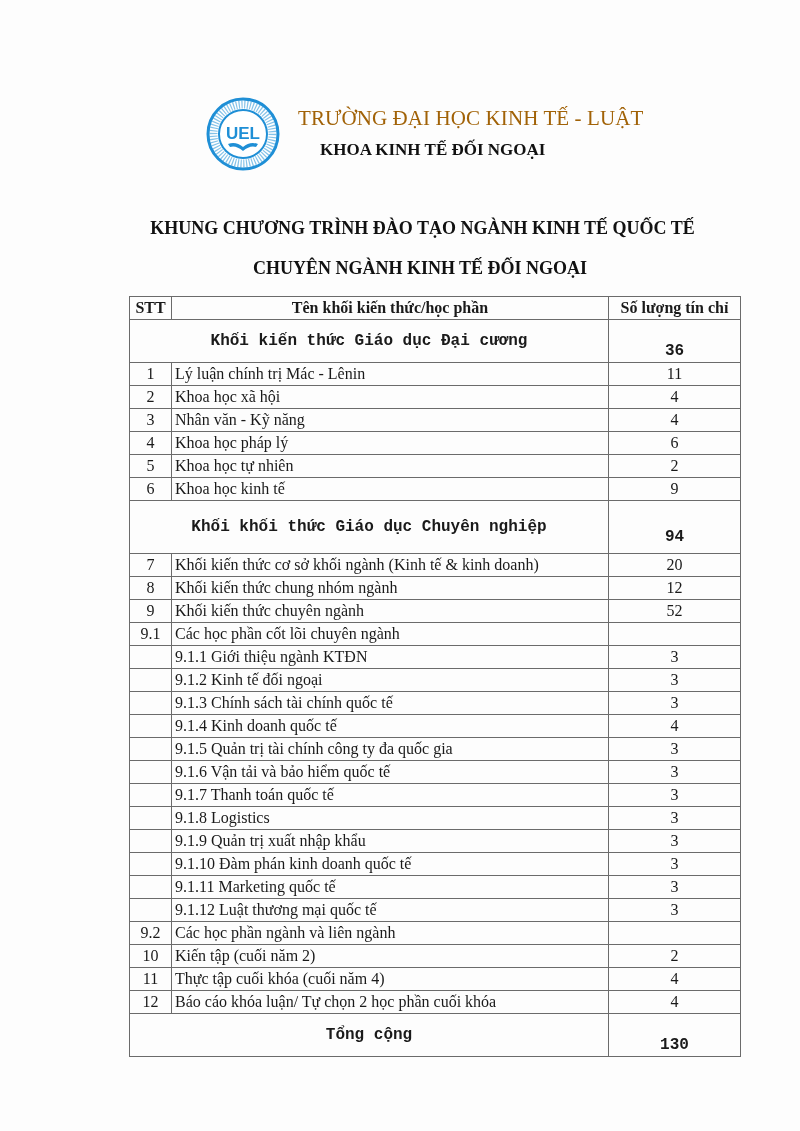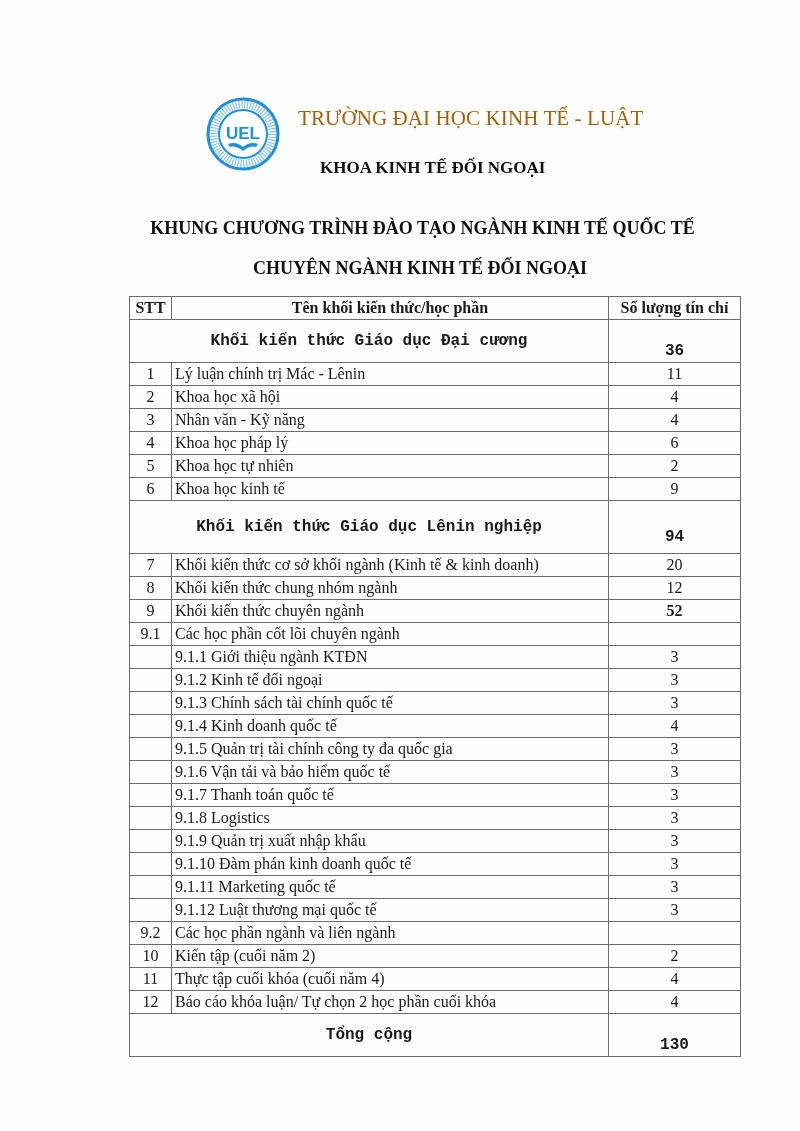--- a/index.html
+++ b/index.html
@@ -2,41 +2,41 @@
 <html><head>
 <meta charset="utf-8">
 <style>
   html, body { margin: 0; padding: 0; }
   body {
     width: 800px; height: 1131px; background: #fdfdfd; position: relative; overflow: hidden;
     font-family: "Liberation Serif", "DejaVu Serif", serif; color: #1a1a1a;
   }
   .logo { position: absolute; left: 206px; top: 97px; width: 74px; height: 74px; }
   .uni-name { position: absolute; left: 298px; top: 106px; font-size: 21px; letter-spacing: 0.1px; color: #a16207; }
-  .faculty { position: absolute; left: 320px; top: 158px; font-size: 17px; font-weight: bold; color: #111; }
+  .faculty { position: absolute; left: 320px; top: 140px; font-size: 17px; font-weight: bold; color: #111; }
   .title1 { position: absolute; left: 0; width: 800px; top: 218px; text-align: center; font-size: 18px; font-weight: bold; color: #111; padding-left: 45px; box-sizing: border-box; }
   .title2 { position: absolute; left: 0; width: 800px; top: 258px; text-align: center; font-size: 18px; font-weight: bold; color: #111; padding-left: 40px; box-sizing: border-box; }
   table.curr {
     position: absolute; left: 129px; top: 296px; width: 611px;
     border-collapse: collapse; table-layout: fixed; font-size: 16px;
   }
   table.curr td, table.curr th {
     border: 1.5px solid #6b6b6b; padding: 0 3px; height: 22px; line-height: 20px; white-space: nowrap; overflow: hidden;
   }
   table.curr th { font-weight: bold; }
   col.c-stt { width: 42px; }
   col.c-name { width: 437px; }
   col.c-cred { width: 132px; }
   td.stt { text-align: center; }
   td.cred { text-align: center; }
   td.name { text-align: left; }
   tr.group td { font-weight: bold; text-align: center; font-family: Liberation Mono, monospace; }
   tr.group.tall td { height: 29px; line-height: 32px; }
   tr.group td.cred { padding-top: 20px; }
-  td.bold { font-weight: bold; }
+  td.bold { font-weight: normal; }
 </style>
 </head>
 <body>
 
 <svg class="logo" viewBox="0 0 74 74">
   <circle cx="37" cy="37" r="35" fill="#ffffff" stroke="#1f8fd6" stroke-width="3"></circle>
   <circle cx="37" cy="37" r="24" fill="#ffffff" stroke="#1f8fd6" stroke-width="2"></circle>
   <circle cx="37" cy="37" r="29.5" fill="none" stroke="#1f8fd6" stroke-width="8" stroke-dasharray="1.2 1.6" opacity="0.55"></circle>
   <text x="37" y="42" text-anchor="middle" font-family="Liberation Sans, sans-serif" font-weight="bold" font-size="17" fill="#1f8fd6">UEL</text>
   <path d="M22 47 Q30 44 37 50 Q44 44 52 47 L50 50 Q44 48 37 54 Q30 48 24 50 Z" fill="#1f8fd6"></path>
@@ -88,21 +88,21 @@
         <td class="stt">5</td>
         <td class="name">Khoa học tự nhiên</td>
         <td class="cred">2</td>
       </tr>
   <tr>
         <td class="stt">6</td>
         <td class="name">Khoa học kinh tế</td>
         <td class="cred">9</td>
       </tr>
   <tr class="group tall">
-    <td colspan="2">Khối kiến thức Giáo dục Lênin nghiệp</td>
+    <td colspan="2">Khối khối thức Giáo dục Chuyên nghiệp</td>
     <td class="cred">94</td>
   </tr>
   <tr>
         <td class="stt">7</td>
         <td class="name">Khối kiến thức cơ sở khối ngành (Kinh tế &amp; kinh doanh)</td>
         <td class="cred">20</td>
       </tr>
   <tr>
         <td class="stt">8</td>
         <td class="name">Khối kiến thức chung nhóm ngành</td>

